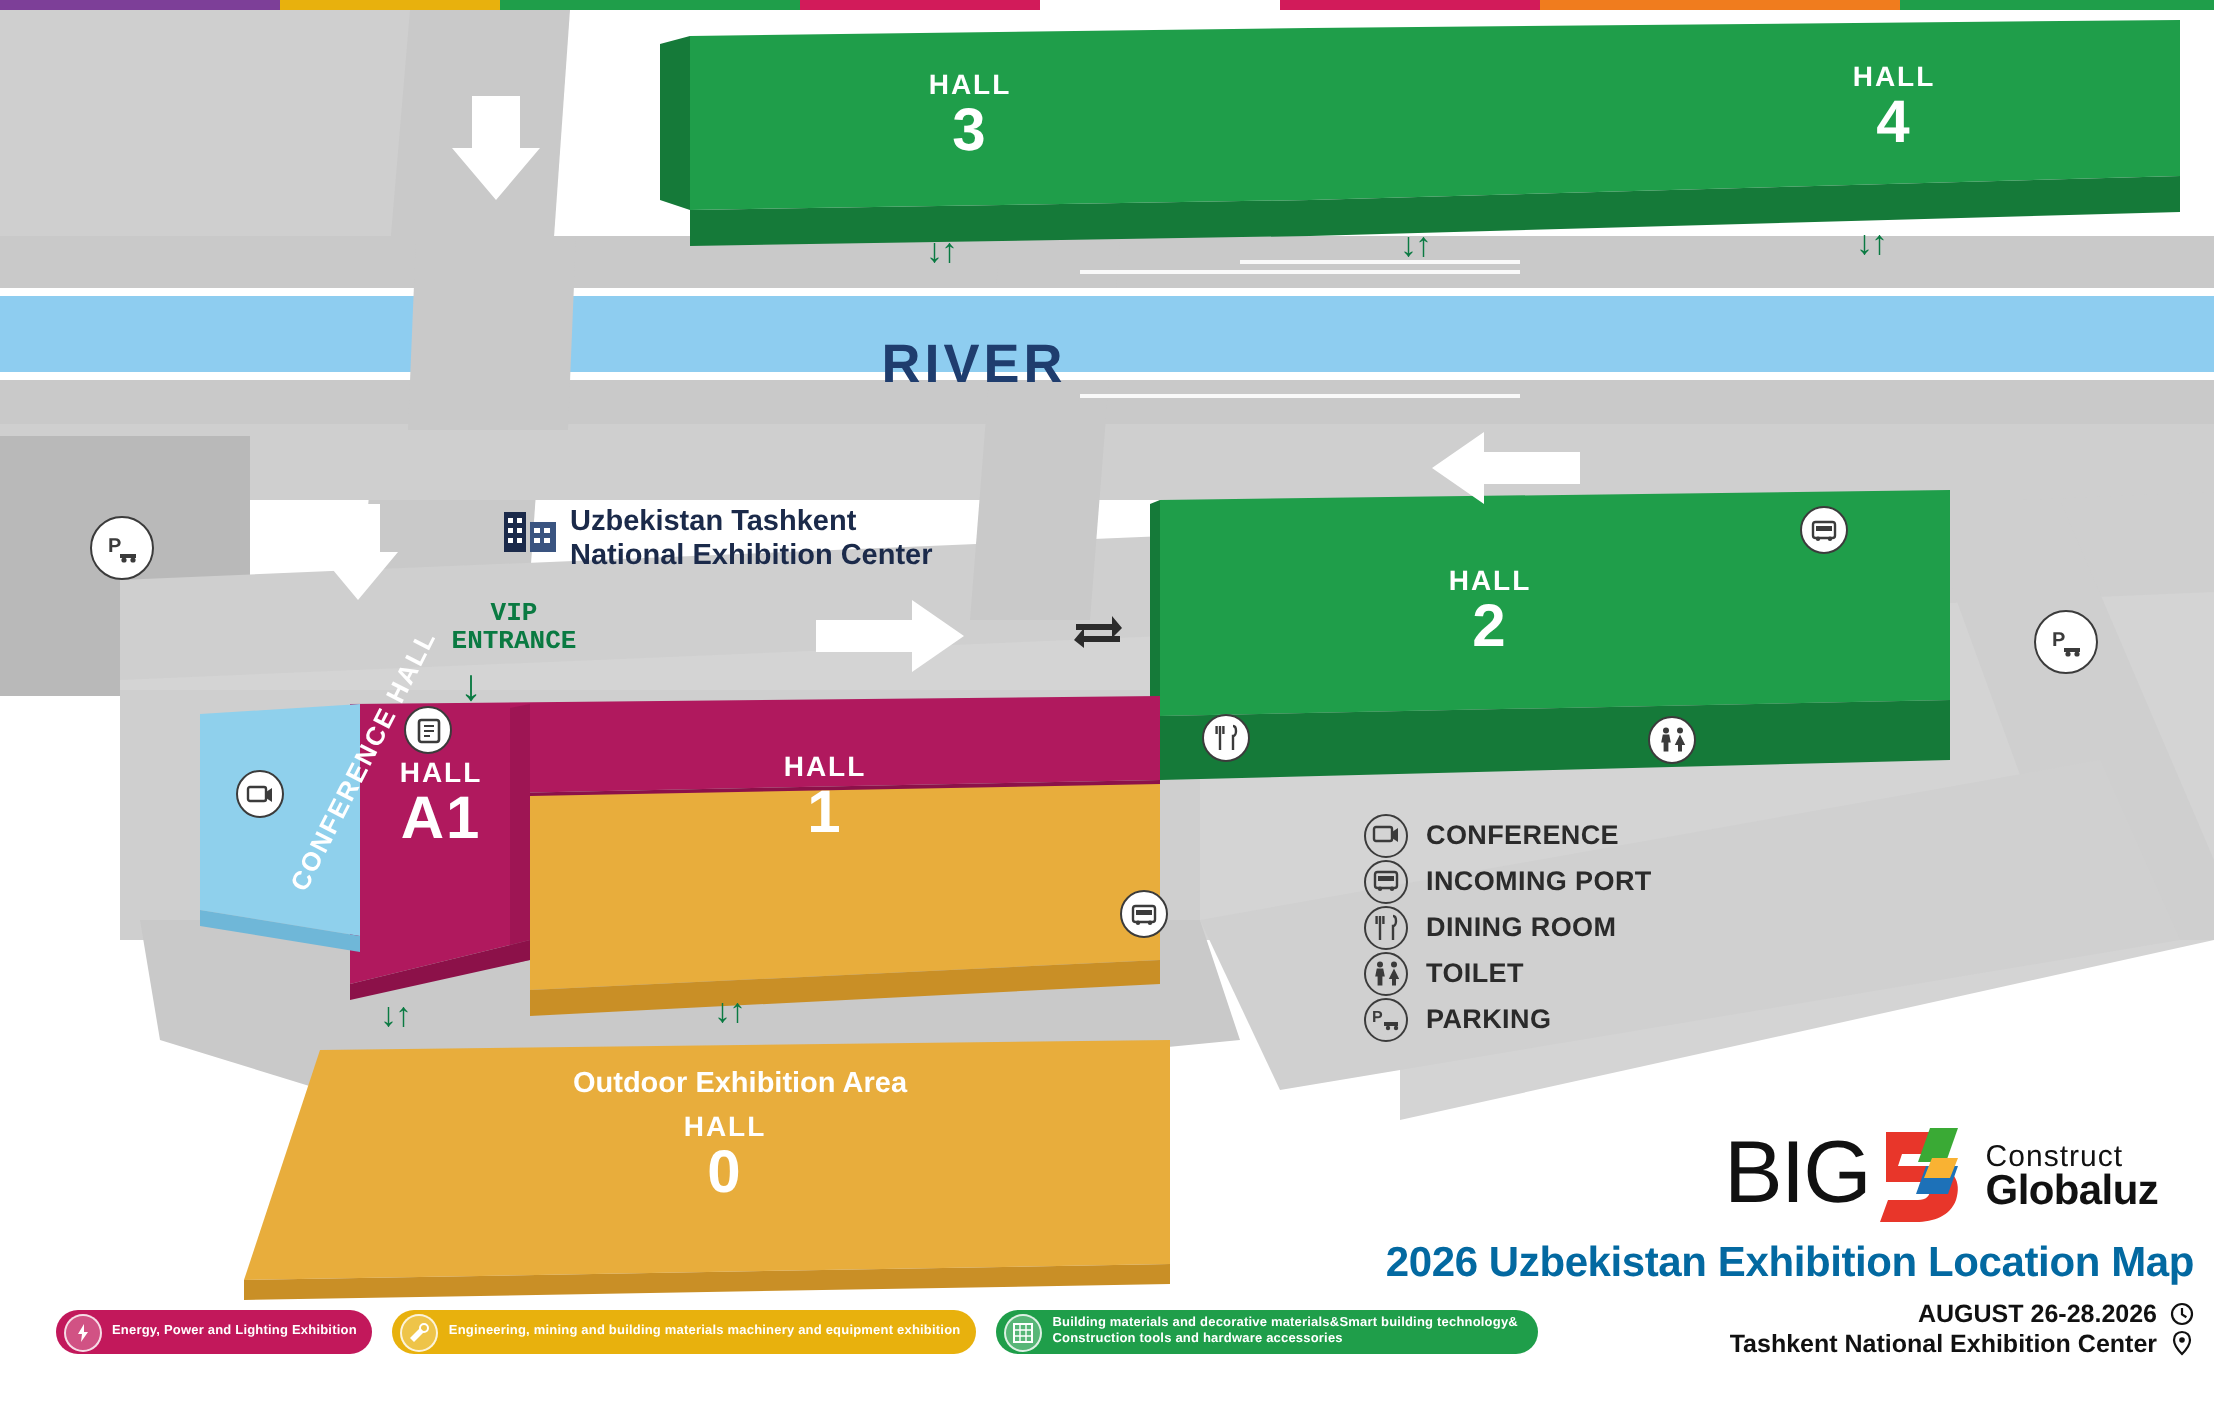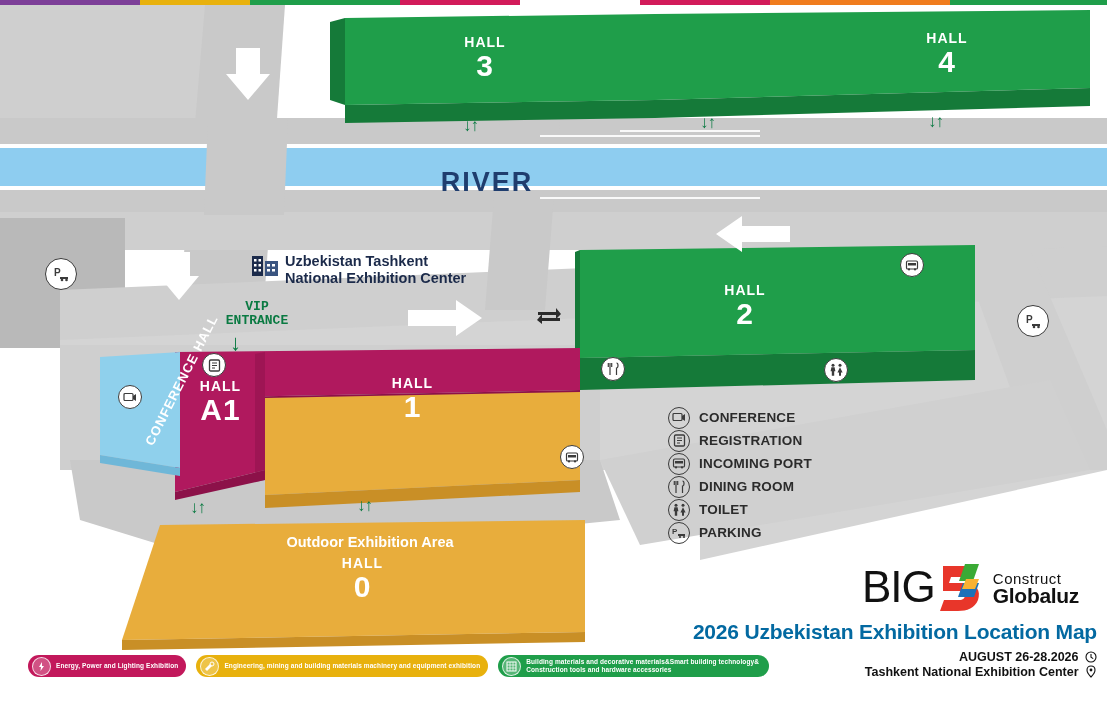--- a/index.html
+++ b/index.html
@@ -47,21 +47,21 @@
     display:block;transform:rotate(-63deg);transform-origin:left top;
     position:absolute;left:34px;top:86px;white-space:nowrap;
     font-size:13px;font-weight:bold;color:#ffffff;letter-spacing:1px;
   }
 
   
   .dbl-arrow{position:absolute;font-size:17px;color:#0a7a42;font-weight:bold;letter-spacing:-1px;}
 
   
   #legend{position:absolute;left:668px;top:406px;width:230px;}
-  #legend .row{display:flex;align-items:center;height:23px;}
+  #legend .row{display:flex;align-items:center;height:23px;margin-left:14px;}
   #legend .ic{width:20px;height:20px;border-radius:50%;border:1.6px solid #3b3b3b;
     display:flex;align-items:center;justify-content:center;font-size:11px;margin-right:9px;color:#3b3b3b;}
   #legend .tx{font-size:13.5px;font-weight:bold;color:#2b2b2b;letter-spacing:.2px;}
 
   
   .mic{position:absolute;width:24px;height:24px;border-radius:50%;background:#fff;
     border:1.7px solid #3b3b3b;display:flex;align-items:center;justify-content:center;
     font-size:12px;color:#3b3b3b;}
   .mic.sm{width:22px;height:22px;font-size:11px;}
   .mic.big{width:30px;height:30px;font-size:15px;}
@@ -337,29 +337,20 @@
     <div class="ic">
       <svg width="14" height="13" viewBox="0 0 14 13">
           <rect x="1" y="2.5" width="9" height="7" rx="1" fill="none" stroke="#3b3b3b" stroke-width="1.2"></rect>
           <path d="M10,5 l3,-2 v7 l-3,-2 Z" fill="#3b3b3b"></path>
         </svg>
     </div>
     <div class="tx">CONFERENCE</div>
   </div>
   <div class="row">
     <div class="ic">
-      <svg width="13" height="13" viewBox="0 0 13 13">
-          <rect x="1.5" y="1" width="10" height="11" rx="1.2" fill="none" stroke="#3b3b3b" stroke-width="1.3"></rect>
-          <path d="M4,4 h5 M4,6.5 h5 M4,9 h3" stroke="#3b3b3b" stroke-width="1.1"></path>
-        </svg>
-    </div>
-    <div class="tx">REGISTRATION</div>
-  </div>
-  <div class="row">
-    <div class="ic">
       <svg width="14" height="13" viewBox="0 0 14 13">
           <rect x="1.5" y="2" width="11" height="8" rx="1.3" fill="none" stroke="#3b3b3b" stroke-width="1.2"></rect>
           <path d="M3,4 h8 v2.5 h-8 Z" fill="#3b3b3b"></path>
           <circle cx="4" cy="10.4" r="1.1" fill="#3b3b3b"></circle>
           <circle cx="10" cy="10.4" r="1.1" fill="#3b3b3b"></circle>
         </svg>
     </div>
     <div class="tx">INCOMING PORT</div>
   </div>
   <div class="row">

